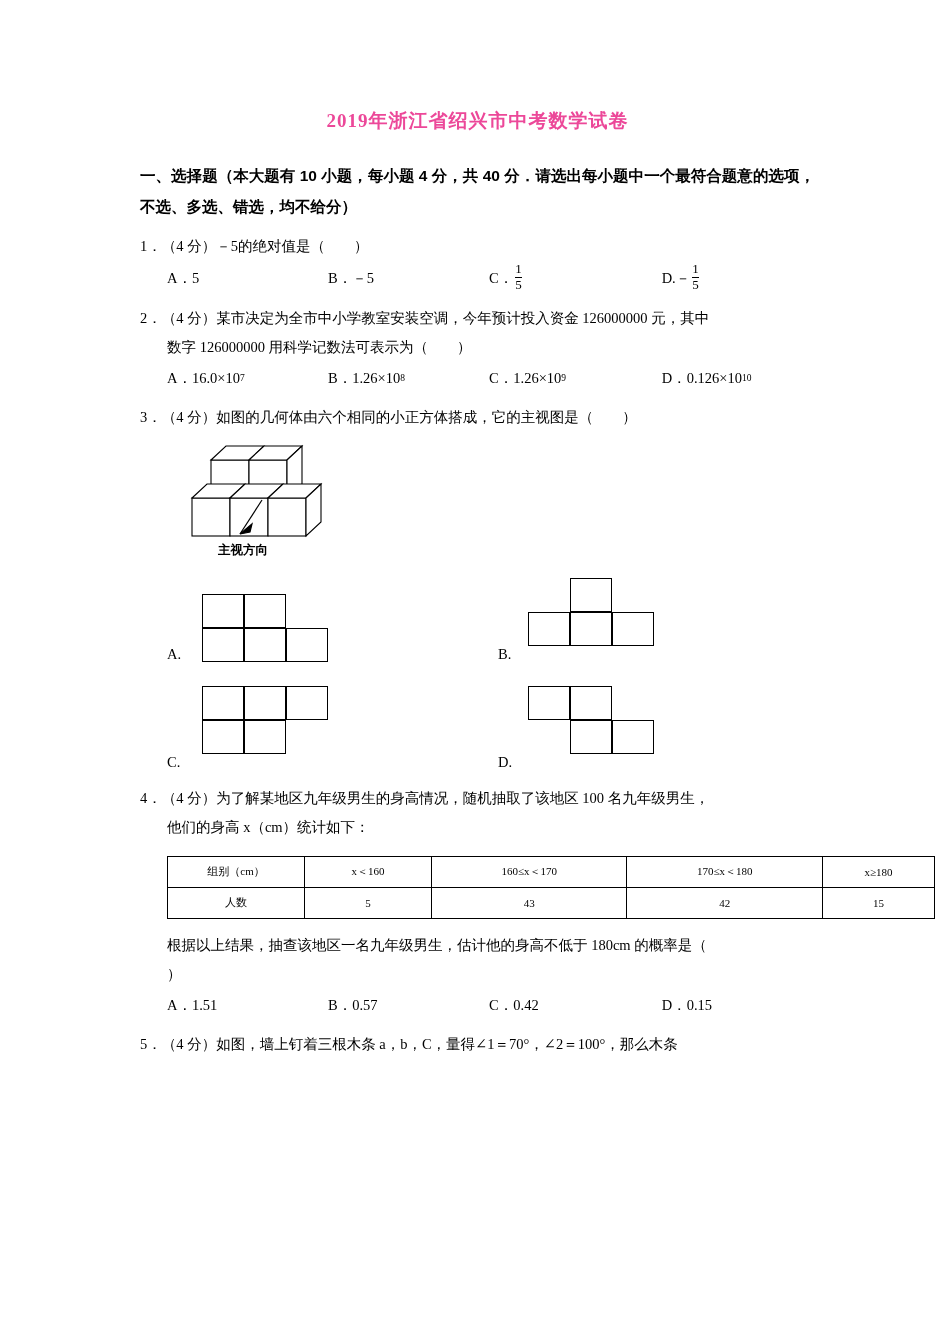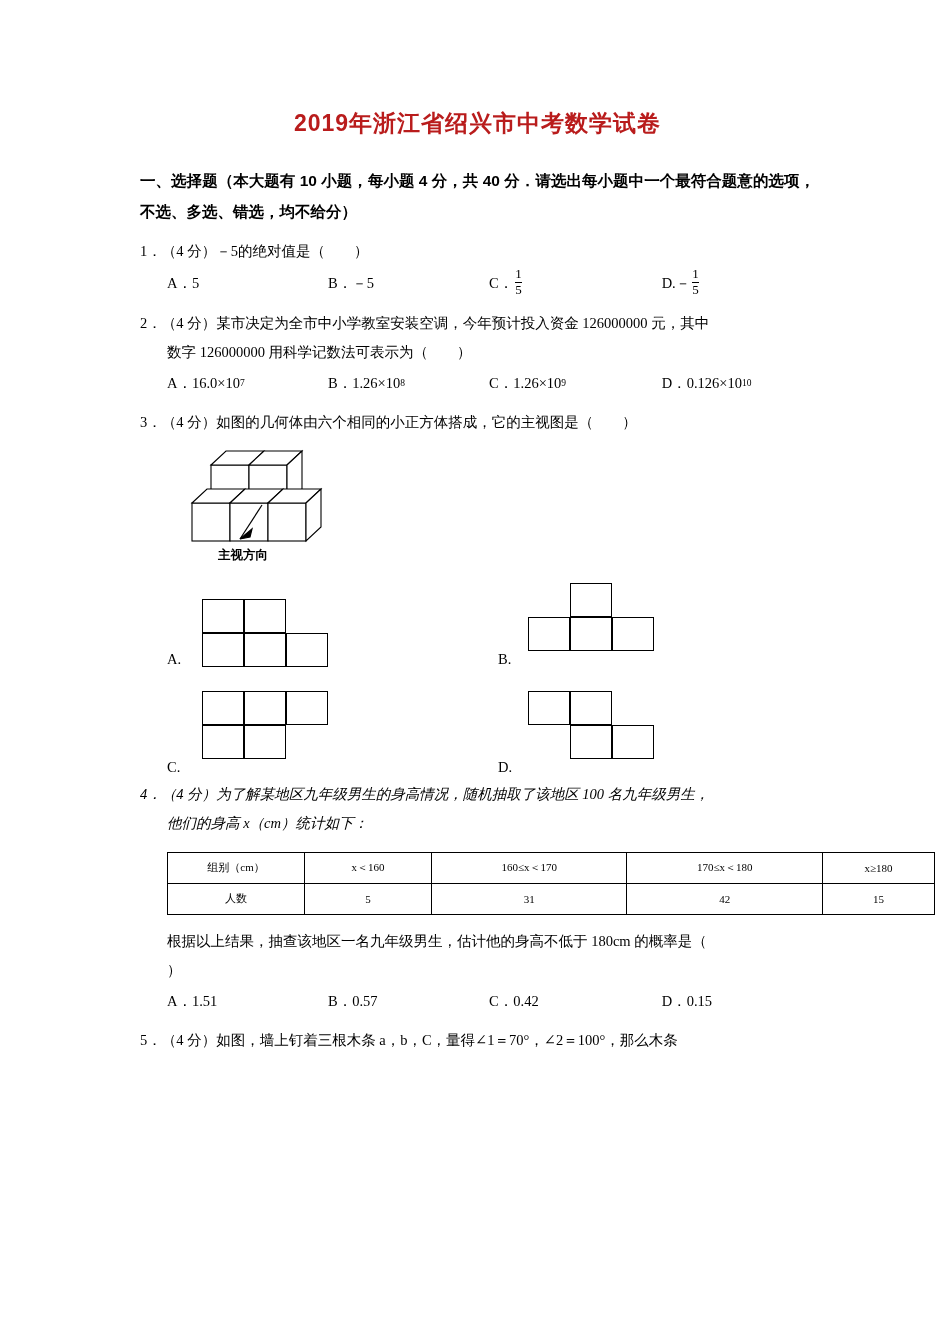--- a/index.html
+++ b/index.html
@@ -16,26 +16,26 @@
   }
   .page {
     position: relative;
     width: 950px;
     height: 1344px;
     box-sizing: border-box;
     padding: 0 135px 0 140px;
   }
   .doc-title {
     text-align: center;
-    color: #b91c1c;
-    font-size: 23px;
+    color: #ec4899;
+    font-size: 19px;
     font-weight: bold;
     margin-top: 108px;
     letter-spacing: 1px;
-    font-family: Liberation Sans, sans-serif;
+    font-family: Liberation Serif, serif;
   }
   .section-head {
     margin-top: 26px;
     font-size: 15.5px;
     font-weight: bold;
     line-height: 2.0;
     text-align: justify;
     font-family: "Liberation Sans", "DejaVu Sans", sans-serif;
   }
   .q {
@@ -256,38 +256,38 @@
 
     <span class="choice-label" style="left:358px; top:182px;">D.</span>
     <div class="shape">
       <div class="cellbox" style="left:388px; top:114px; width:42px; height:34px;"></div>
       <div class="cellbox" style="left:430px; top:114px; width:42px; height:34px;"></div>
       <div class="cellbox" style="left:430px; top:148px; width:42px; height:34px;"></div>
       <div class="cellbox" style="left:472px; top:148px; width:42px; height:34px;"></div>
     </div>
   </div>
 
-  <div class="q" style="margin-top:3px;font-style:italic;">
+  <div class="q" style="margin-top:12px;">
     <span class="num">4．</span><span>（4 分）</span><span>为了解某地区九年级男生的身高情况，随机抽取了该地区 100 名九年级男生，</span>
     <div class="indent">他们的身高 x（cm）统计如下：</div>
   </div>
 
   <table class="stats">
     <tbody>
         <tr>
       <td class="c0">组别（cm）</td>
       <td>x＜160</td>
       <td>160≤x＜170</td>
       <td>170≤x＜180</td>
       <td>x≥180</td>
     </tr>
     <tr>
       <td class="c0">人数</td>
       <td>5</td>
-      <td>31</td>
+      <td>43</td>
       <td>42</td>
       <td>15</td>
     </tr>
   </tbody>
     </table>
 
   <div class="q" style="margin-top:12px;">
     <div class="indent">根据以上结果，抽查该地区一名九年级男生，估计他的身高不低于 180cm 的概率是（</div>
     <div class="indent">）</div>
   </div>

